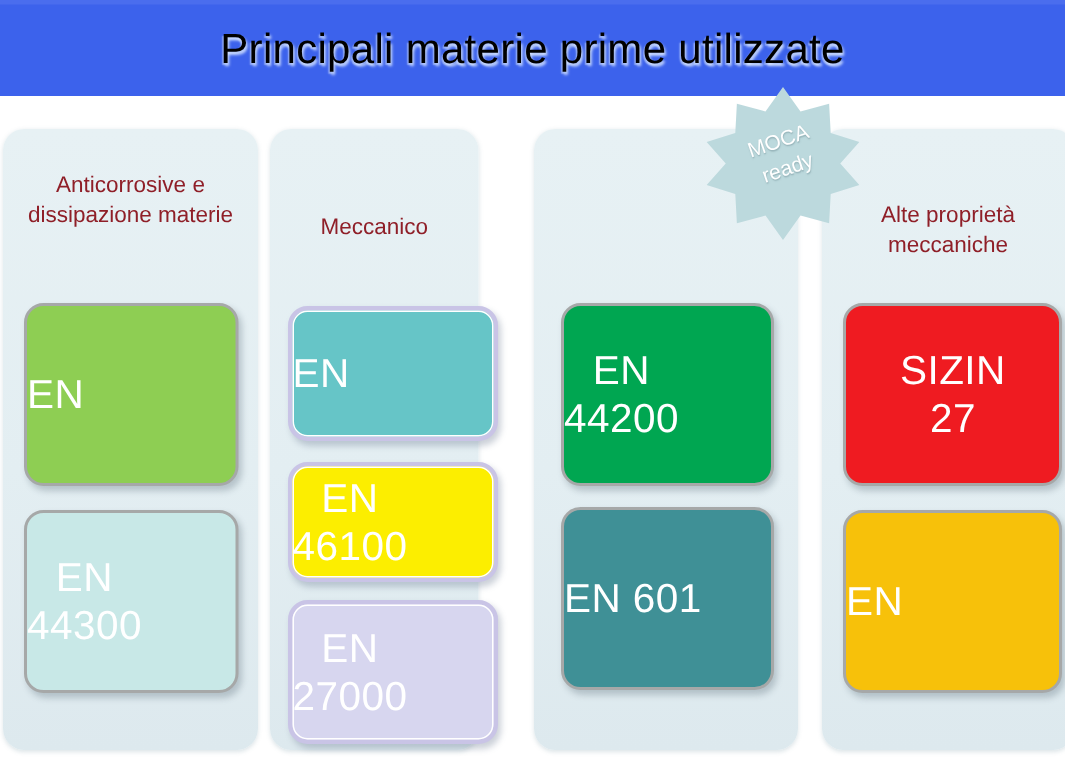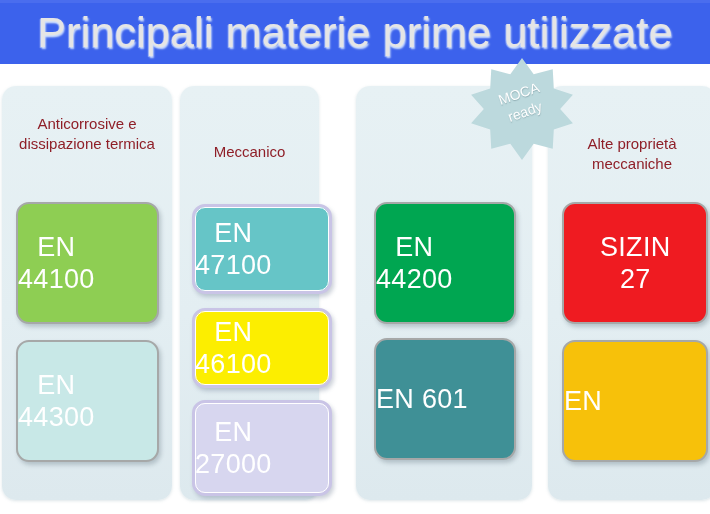--- a/index.html
+++ b/index.html
@@ -31,24 +31,24 @@
     width: 710px;
     height: 3px;
     background: #4a6dee;
   }
   .slide-title {
     position: absolute;
     left: 0;
     top: 10px;
     width: 710px;
     text-align: center;
-    font-size: 43px;
+    font-size: 28px;
     line-height: 45px;
     font-weight: 400;
-    color: #e5e5e5;
+    color: #000000;
     letter-spacing: 0.2px;
     text-shadow: 1px 2px 2px rgba(215,230,255,0.95),
                  -1px 1px 1px rgba(200,218,255,0.6);
     white-space: nowrap;
   }
 
   
   .columns {
     position: absolute;
     left: 0;
@@ -171,41 +171,39 @@
 <body>
 
 <div class="header-band">
   <div class="header-topline"></div>
   <div class="slide-title">Principali materie prime utilizzate</div>
 </div>
 
 <div class="columns">
 
   <div class="panel c1">
-    <div class="panel-title">Anticorrosive e dissipazione termica</div>
+    <div class="panel-title">Anticorrosive e dissipazione materie</div>
     <div class="box plain b-44100">
       <span>
         <span class="lbl">EN</span>
-        <span class="lbl">44100</span>
       </span>
     </div>
     <div class="box plain b-44300">
       <span>
         <span class="lbl">EN</span>
         <span class="lbl">44300</span>
       </span>
     </div>
   </div>
 
   <div class="panel c2">
     <div class="panel-title">Meccanico</div>
     <div class="box framed b-47100">
       <span>
         <span class="lbl">EN</span>
-        <span class="lbl">47100</span>
       </span>
     </div>
     <div class="box framed b-46100">
       <span>
         <span class="lbl">EN</span>
         <span class="lbl">46100</span>
       </span>
     </div>
     <div class="box framed b-46000">
       <span>

